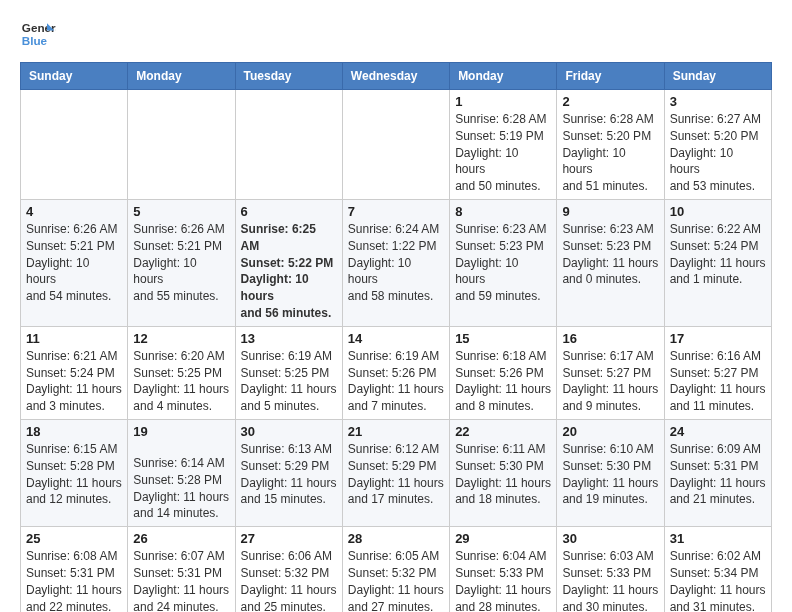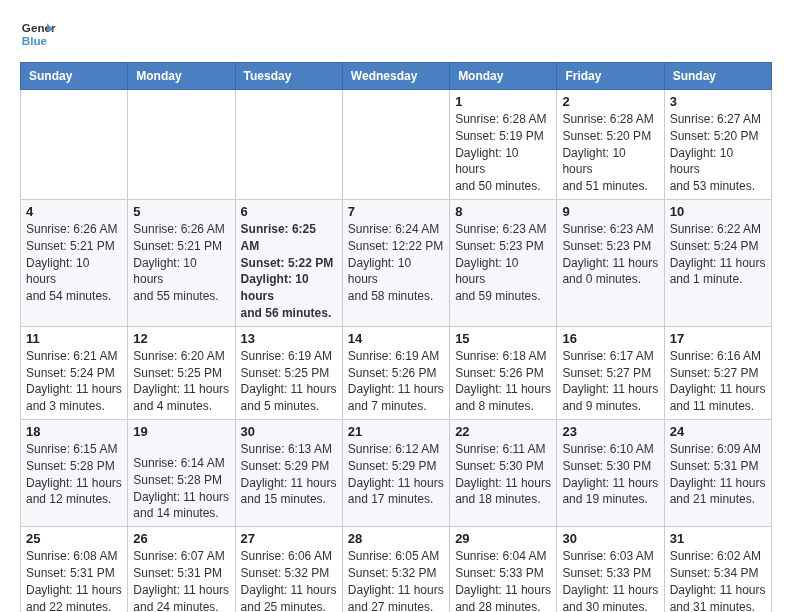--- a/index.html
+++ b/index.html
@@ -157,21 +157,21 @@
         <td>
           <span class="day-number">6</span>
           <div class="day-info" style="white-space: pre-line; font-weight: bold;">Sunrise: 6:25 AM
 Sunset: 5:22 PM
 Daylight: 10 hours
 and 56 minutes.</div>
         </td>
         <td>
           <span class="day-number">7</span>
           <div class="day-info" style="white-space: pre-line;">Sunrise: 6:24 AM
-Sunset: 12:22 PM
+Sunset: 1:22 PM
 Daylight: 10 hours
 and 58 minutes.</div>
         </td>
         <td>
           <span class="day-number">8</span>
           <div class="day-info" style="white-space: pre-line;">Sunrise: 6:23 AM
 Sunset: 5:23 PM
 Daylight: 10 hours
 and 59 minutes.</div>
         </td>
@@ -271,21 +271,21 @@
 and 17 minutes.</div>
         </td>
         <td>
           <span class="day-number">22</span>
           <div class="day-info" style="white-space: pre-line;">Sunrise: 6:11 AM
 Sunset: 5:30 PM
 Daylight: 11 hours
 and 18 minutes.</div>
         </td>
         <td>
-          <span class="day-number">23</span>
+          <span class="day-number">20</span>
           <div class="day-info" style="white-space: pre-line;">Sunrise: 6:10 AM
 Sunset: 5:30 PM
 Daylight: 11 hours
 and 19 minutes.</div>
         </td>
         <td>
           <span class="day-number">24</span>
           <div class="day-info" style="white-space: pre-line;">Sunrise: 6:09 AM
 Sunset: 5:31 PM
 Daylight: 11 hours

